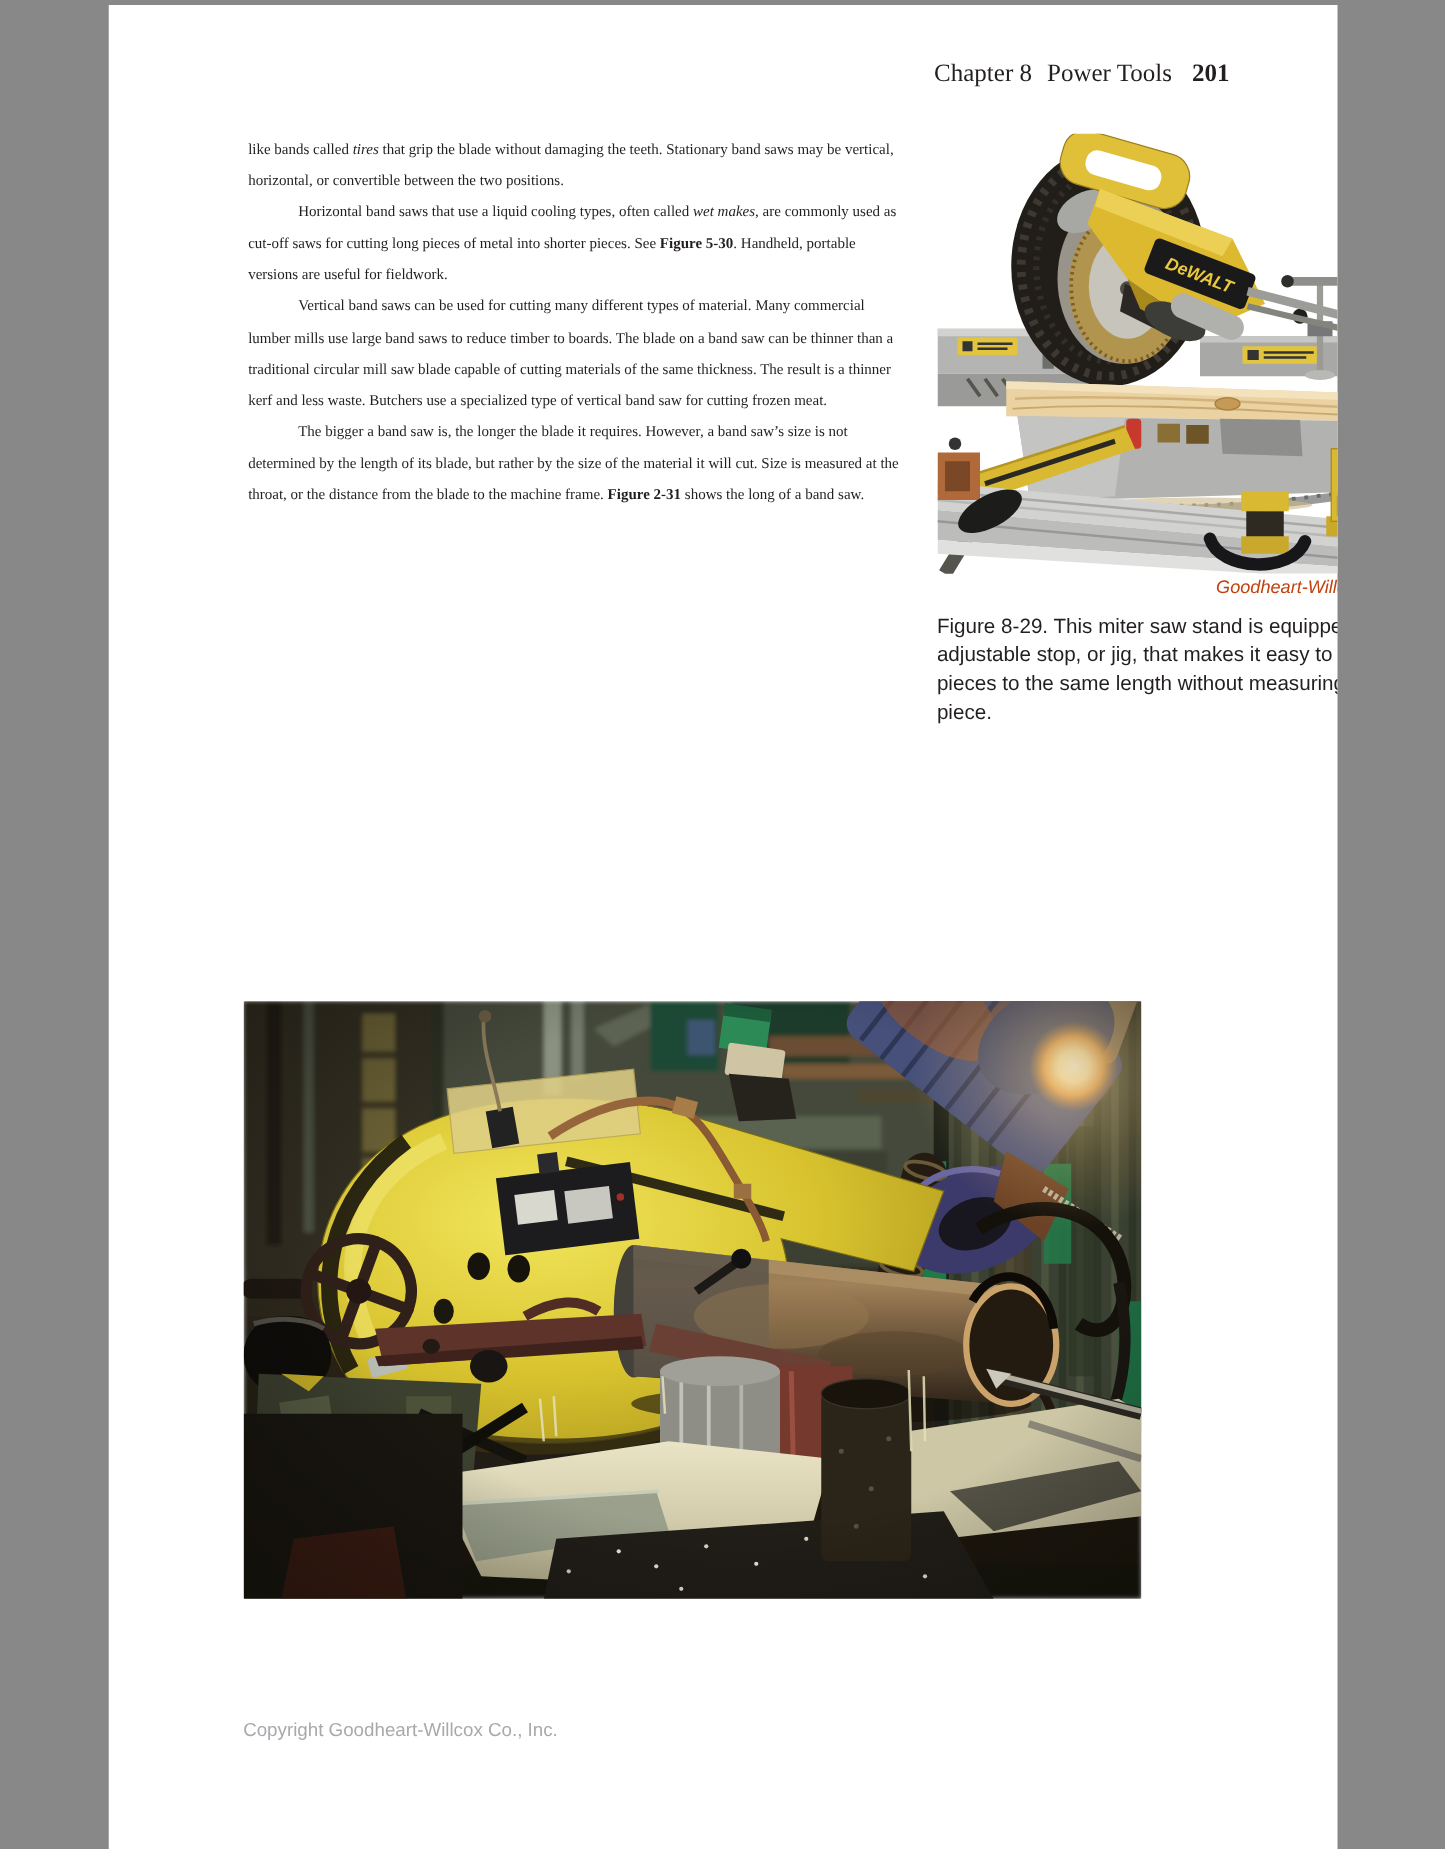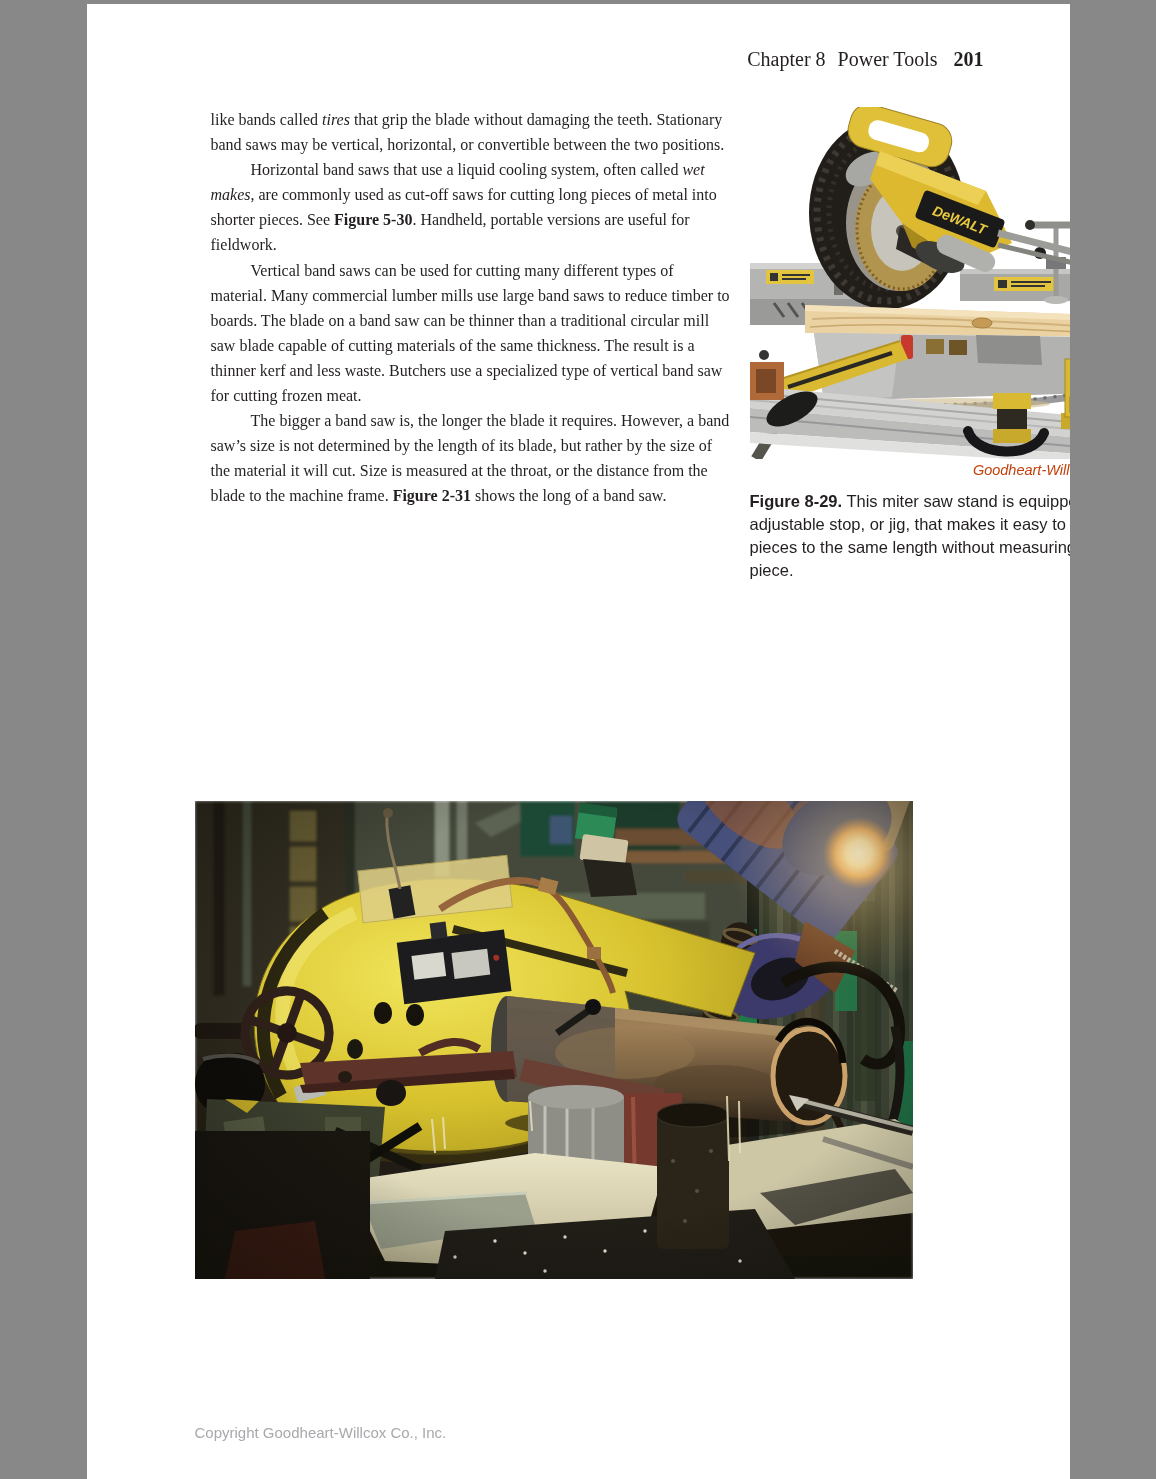--- a/index.html
+++ b/index.html
@@ -1,48 +1,48 @@
 <!DOCTYPE html>
 <html><head>
 <meta charset="utf-8">
 <style>
   html,body{margin:0;padding:0;background:#888;}
   .page{position:relative;width:983px;height:1479px;background:#ffffff;
         font-family:"Liberation Serif",serif;color:#231f20;overflow:hidden;margin:4px auto;}
   .running-head{position:absolute;top:44px;right:86px;font-size:20px;white-space:nowrap;}
   .running-head .sect{margin-left:12px;}
   .running-head .pgnum{margin-left:16px;font-weight:bold;}
-  .body-col{position:absolute;left:124px;top:103px;width:522px;font-size:16px;line-height:25.1px;}
+  .body-col{position:absolute;left:112px;top:103px;width:522px;font-size:12px;line-height:25.1px;}
   .para{margin:0;}
   .para.indent{text-indent:40px;}
   .fig{position:absolute;margin:0;}
   .fig29{left:663px;top:103px;width:407px;}
   .fig30{left:108px;top:797px;width:718px;}
   .fig svg{display:block;}
   .credit{font-family:"Liberation Sans",sans-serif;font-style:italic;font-size:14.5px;
           color:#c2410c;text-align:right;margin-top:3px;}
   figcaption{font-family:"Liberation Sans",sans-serif;font-size:16.5px;line-height:23px;
              color:#231f20;margin-top:12px;}
   .fig30 figcaption{font-size:17px;line-height:24px;margin-top:9px;}
-  .cap-label{font-weight:bold;}
-  .footer{position:absolute;left:108px;top:1420px;font-family:"Liberation Sans",sans-serif;
+  .cap-label{font-weight:normal;}
+  .footer{position:absolute;left:108px;top:1372px;font-family:"Liberation Sans",sans-serif;
           font-size:15px;color:#a7a9ac;}
 </style>
 </head>
 <body>
 
 <div class="page">
 
   <div class="running-head">
     <span>Chapter 8</span><span class="sect">Power Tools</span><span class="pgnum">201</span>
   </div>
 
   <div class="body-col">
     <p class="para"><span>like bands called </span><i>tires</i><span> that grip the blade without damaging the teeth. Stationary band saws may be vertical, horizontal, or convertible between the two positions.</span></p>
-    <p class="para indent"><span>Horizontal band saws that use a liquid cooling system, often called </span><i>wet makes</i><span>, are commonly used as cut-off saws for cutting long pieces of metal into shorter pieces. See </span><b>Figure 5-30</b><span>. Handheld, portable versions are useful for fieldwork.</span></p>
+    <p class="para indent"><span>Horizontal band saws that use a liquid cooling types, often called </span><i>wet makes</i><span>, are commonly used as cut-off saws for cutting long pieces of metal into shorter pieces. See </span><b>Figure 5-30</b><span>. Handheld, portable versions are useful for fieldwork.</span></p>
     <p class="para indent"><span>Vertical band saws can be used for cutting many different types of material. Many commercial lumber mills use large band saws to reduce timber to boards. The blade on a band saw can be thinner than a traditional circular mill saw blade capable of cutting materials of the same thickness. The result is a thinner kerf and less waste. Butchers use a specialized type of vertical band saw for cutting frozen meat.</span></p>
     <p class="para indent"><span>The bigger a band saw is, the longer the blade it requires. However, a band saw’s size is not determined by the length of its blade, but rather by the size of the material it will cut. Size is measured at the throat, or the distance from the blade to the machine frame. </span><b>Figure 2-31</b><span> shows the long of a band saw.</span></p>
   </div>
 
   <figure class="fig fig29">
     <svg width="407" height="352" viewBox="0 0 407 352">
 
       <line x1="6" y1="352" x2="34" y2="306" stroke="#55554d" stroke-width="11"></line>
 
       <g>

